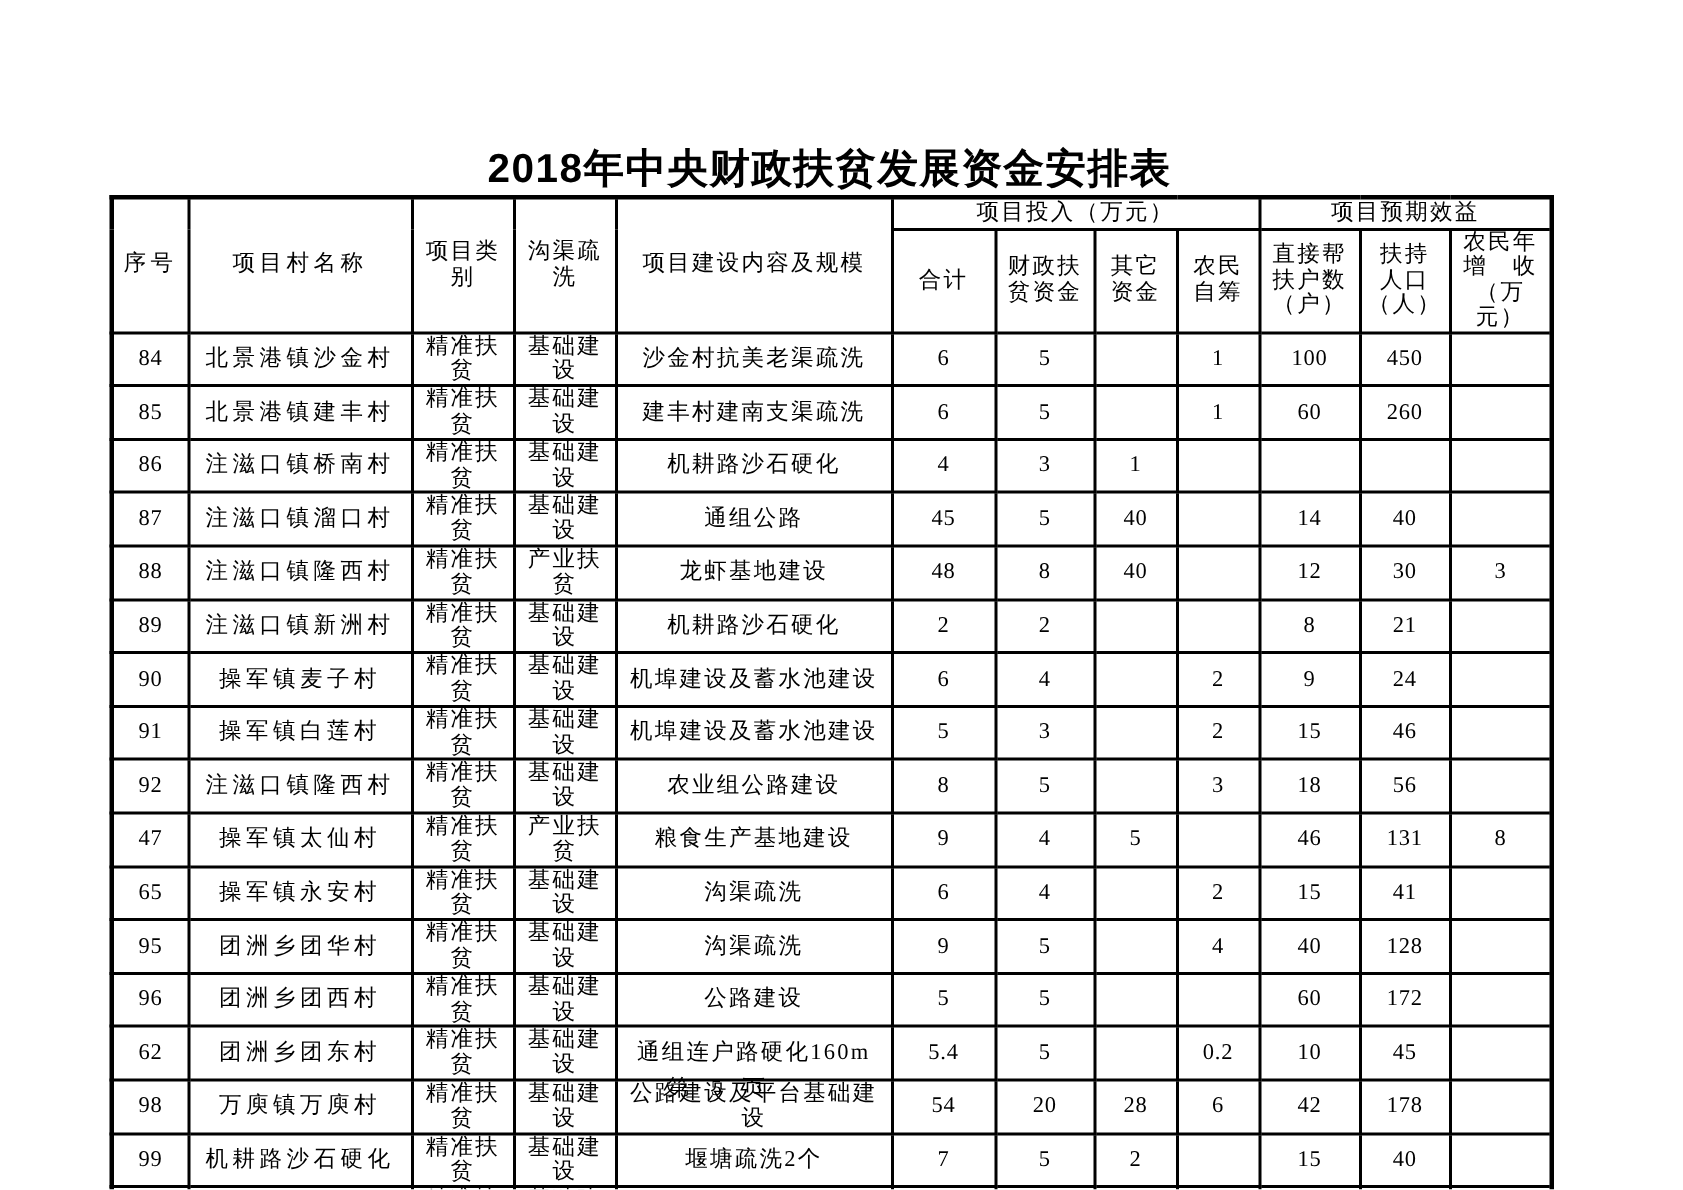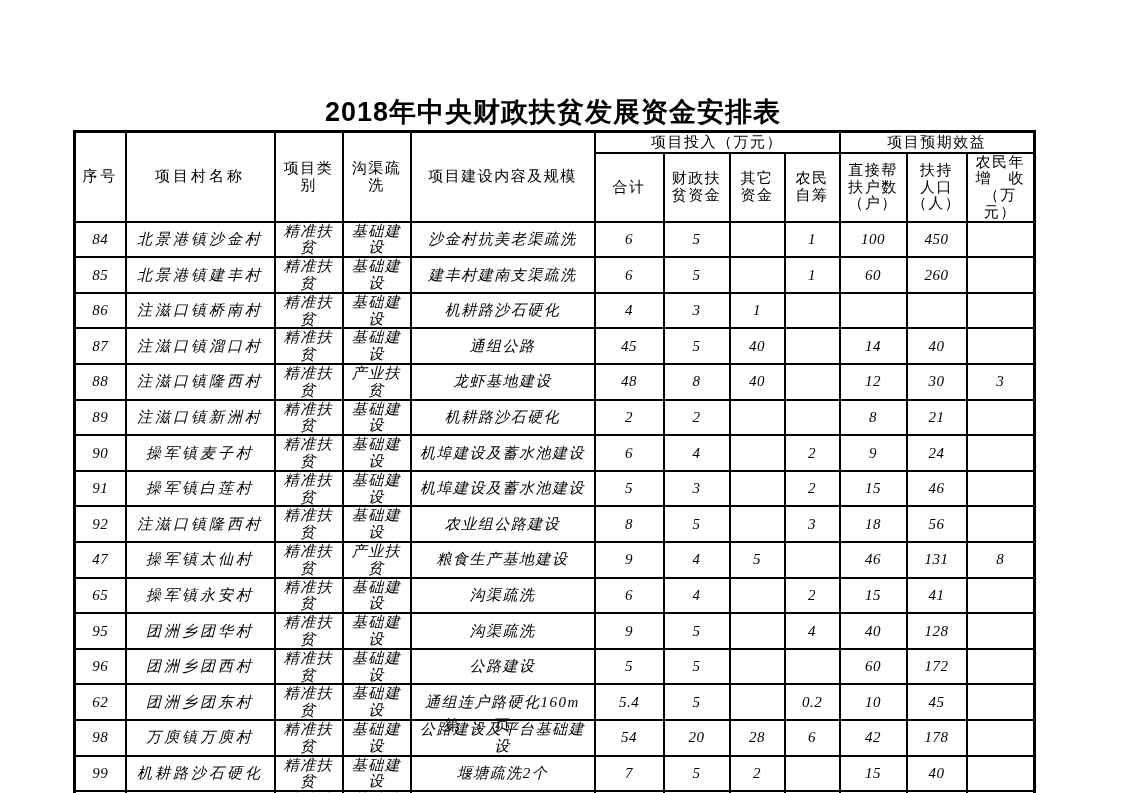--- a/index.html
+++ b/index.html
@@ -39,21 +39,21 @@
     text-align: center;
     vertical-align: middle;
     font-size: 15px;
     font-weight: normal;
     line-height: 1.12;
     padding: 0 2px;
     overflow: hidden;
   }
   .fund-table thead tr.group-row { height: 21px; }
   .fund-table thead tr.sub-row   { height: 54px; }
-  .fund-table tbody tr           { height: 22px; font-style: italic; }
+  .fund-table tbody tr           { height: 22px; }
   .pre   { white-space: pre-line; }
   .ls1   { letter-spacing: 1.5px; }
   .ls3   { letter-spacing: 3px; }
   .num   { letter-spacing: 0.5px; }
   .page-footer {
     position: absolute;
     top: 716px; left: 0; width: 960px;
     text-align: center;
     font-size: 15px;
     letter-spacing: 5px;

